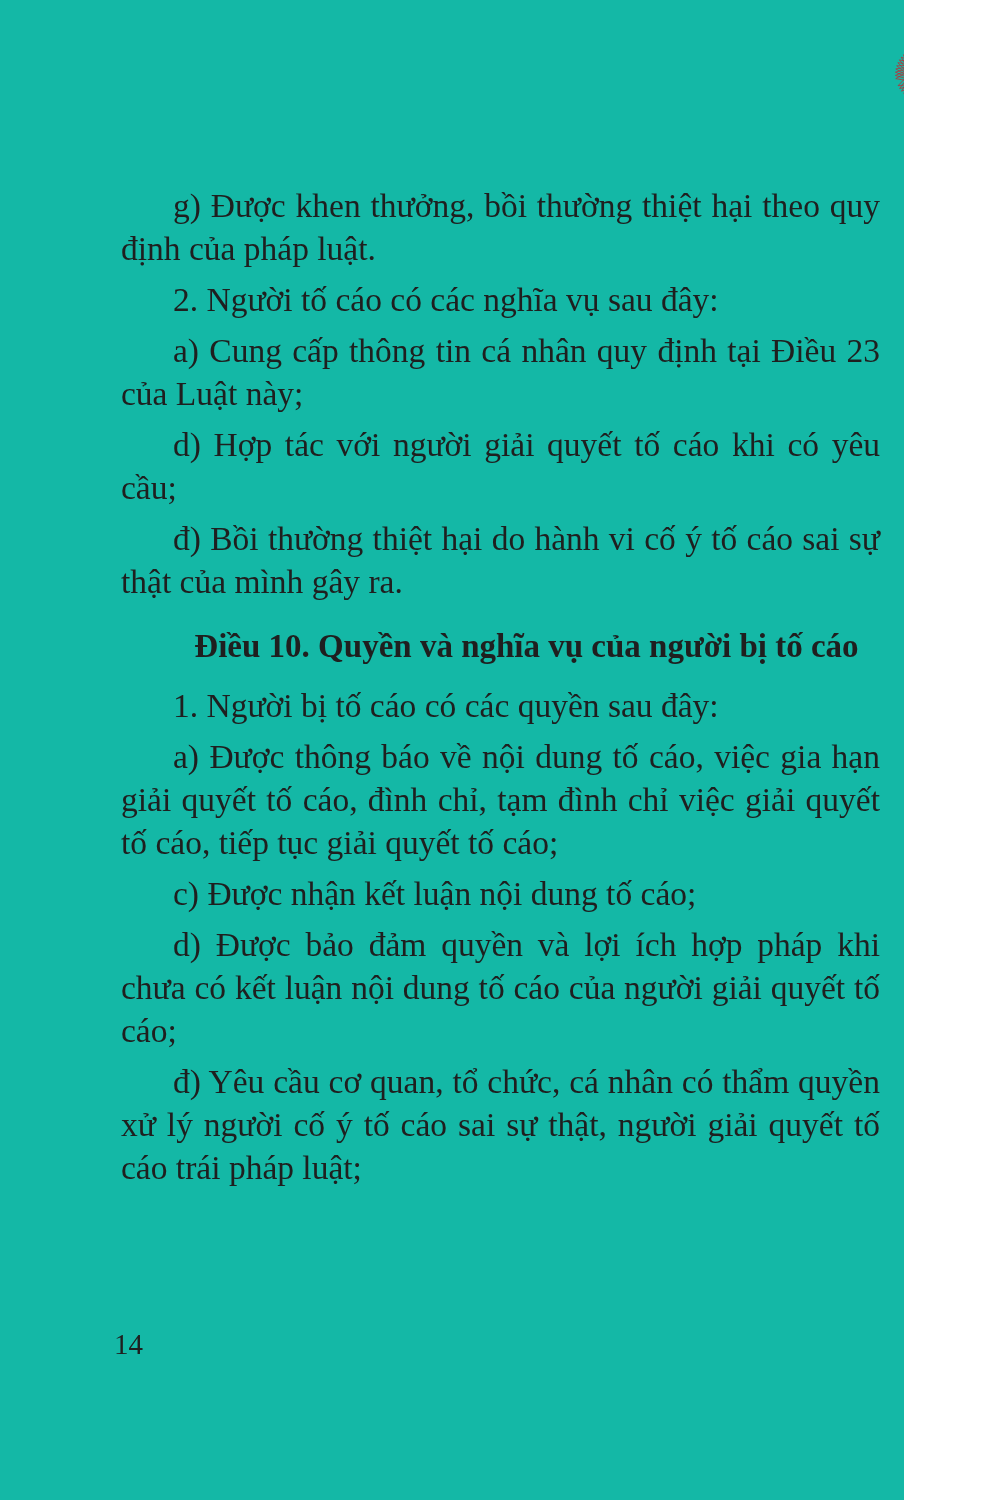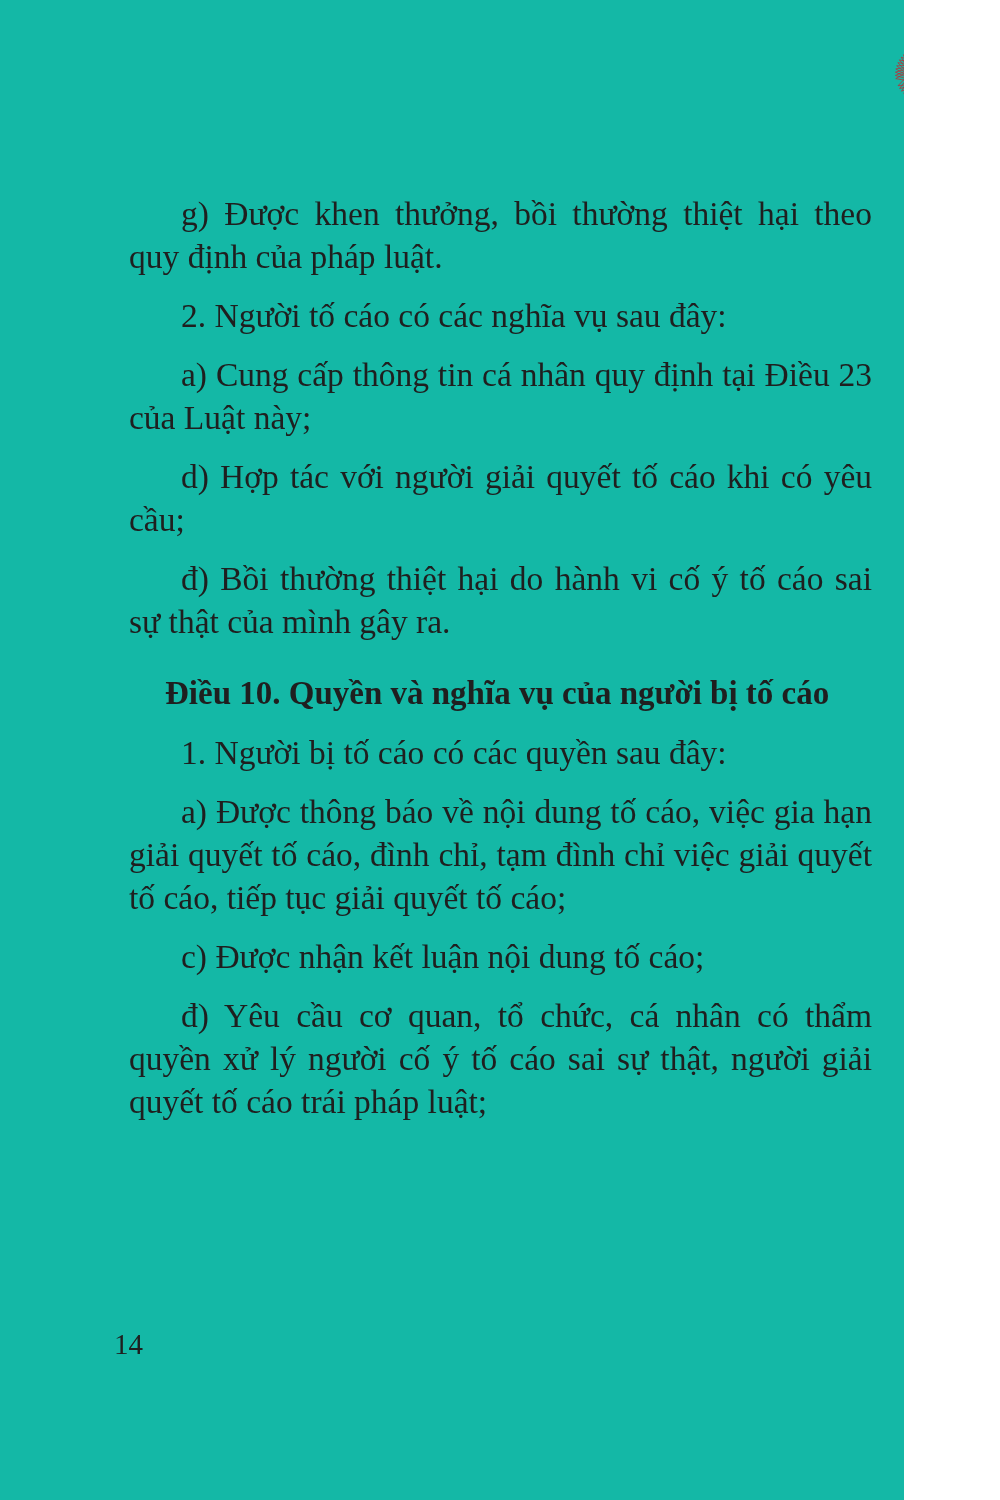--- a/index.html
+++ b/index.html
@@ -30,30 +30,30 @@
   .text-block {
     position: absolute;
     top: 176px;
     left: 113px;
     width: 775px;
     font-size: 33.5px;
     line-height: 43px;
     text-align: justify;
   }
   .text-block p {
-    margin: 16px;
+    margin: 8px;
     text-indent: 52px;
   }
   .article-heading {
-    margin: 29px 0 16px 0;
+    margin: 22px 0 16px 0;
     text-indent: 52px;
     font-weight: bold;
     font-size: 33px;
     white-space: nowrap;
-    text-align: left;
+    text-align: center;
   }
 
   .page-number {
     position: absolute;
     left: 114px;
     top: 1324px;
     font-size: 29px;
     line-height: 40px;
   }
 </style>
@@ -87,18 +87,19 @@
     <p>2. Người tố cáo có các nghĩa vụ sau đây:</p>
     <p>a) Cung cấp thông tin cá nhân quy định tại Điều 23 của Luật này;</p>
     <p>d) Hợp tác với người giải quyết tố cáo khi có yêu cầu;</p>
     <p>đ) Bồi thường thiệt hại do hành vi cố ý tố cáo sai sự thật của mình gây ra.</p>
 
     <h2 class="article-heading">Điều 10. Quyền và nghĩa vụ của người bị tố cáo</h2>
 
     <p>1. Người bị tố cáo có các quyền sau đây:</p>
     <p>a) Được thông báo về nội dung tố cáo, việc gia hạn giải quyết tố cáo, đình chỉ, tạm đình chỉ việc giải quyết tố cáo, tiếp tục giải quyết tố cáo;</p>
     <p>c) Được nhận kết luận nội dung tố cáo;</p>
+    <p>d) Được bảo đảm quyền và lợi ích hợp pháp khi chưa có kết luận nội dung tố cáo của người giải quyết tố cáo;</p>
     <p>đ) Yêu cầu cơ quan, tổ chức, cá nhân có thẩm quyền xử lý người cố ý tố cáo sai sự thật, người giải quyết tố cáo trái pháp luật;</p>
   </div>
 
   <div class="page-number">14</div>
 
 </div>
 
 </body></html>

